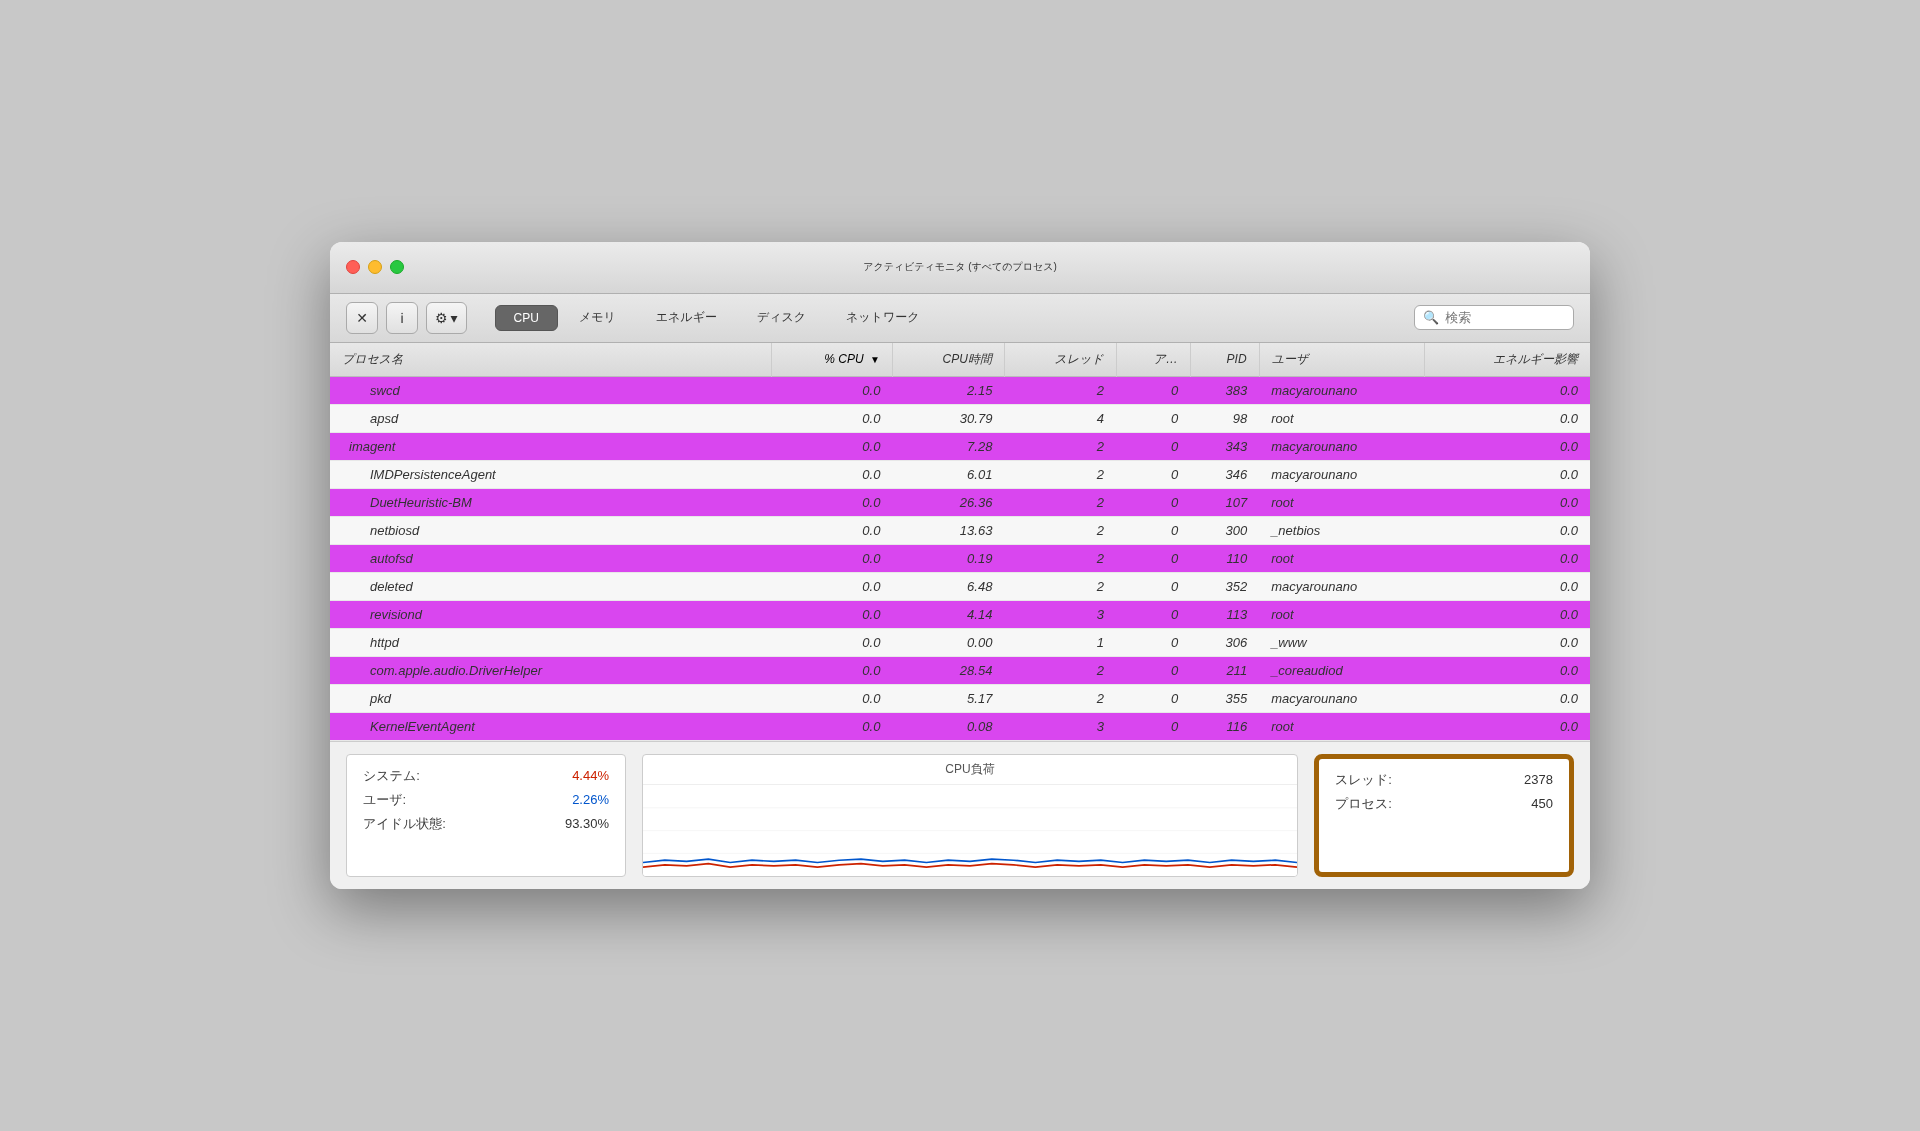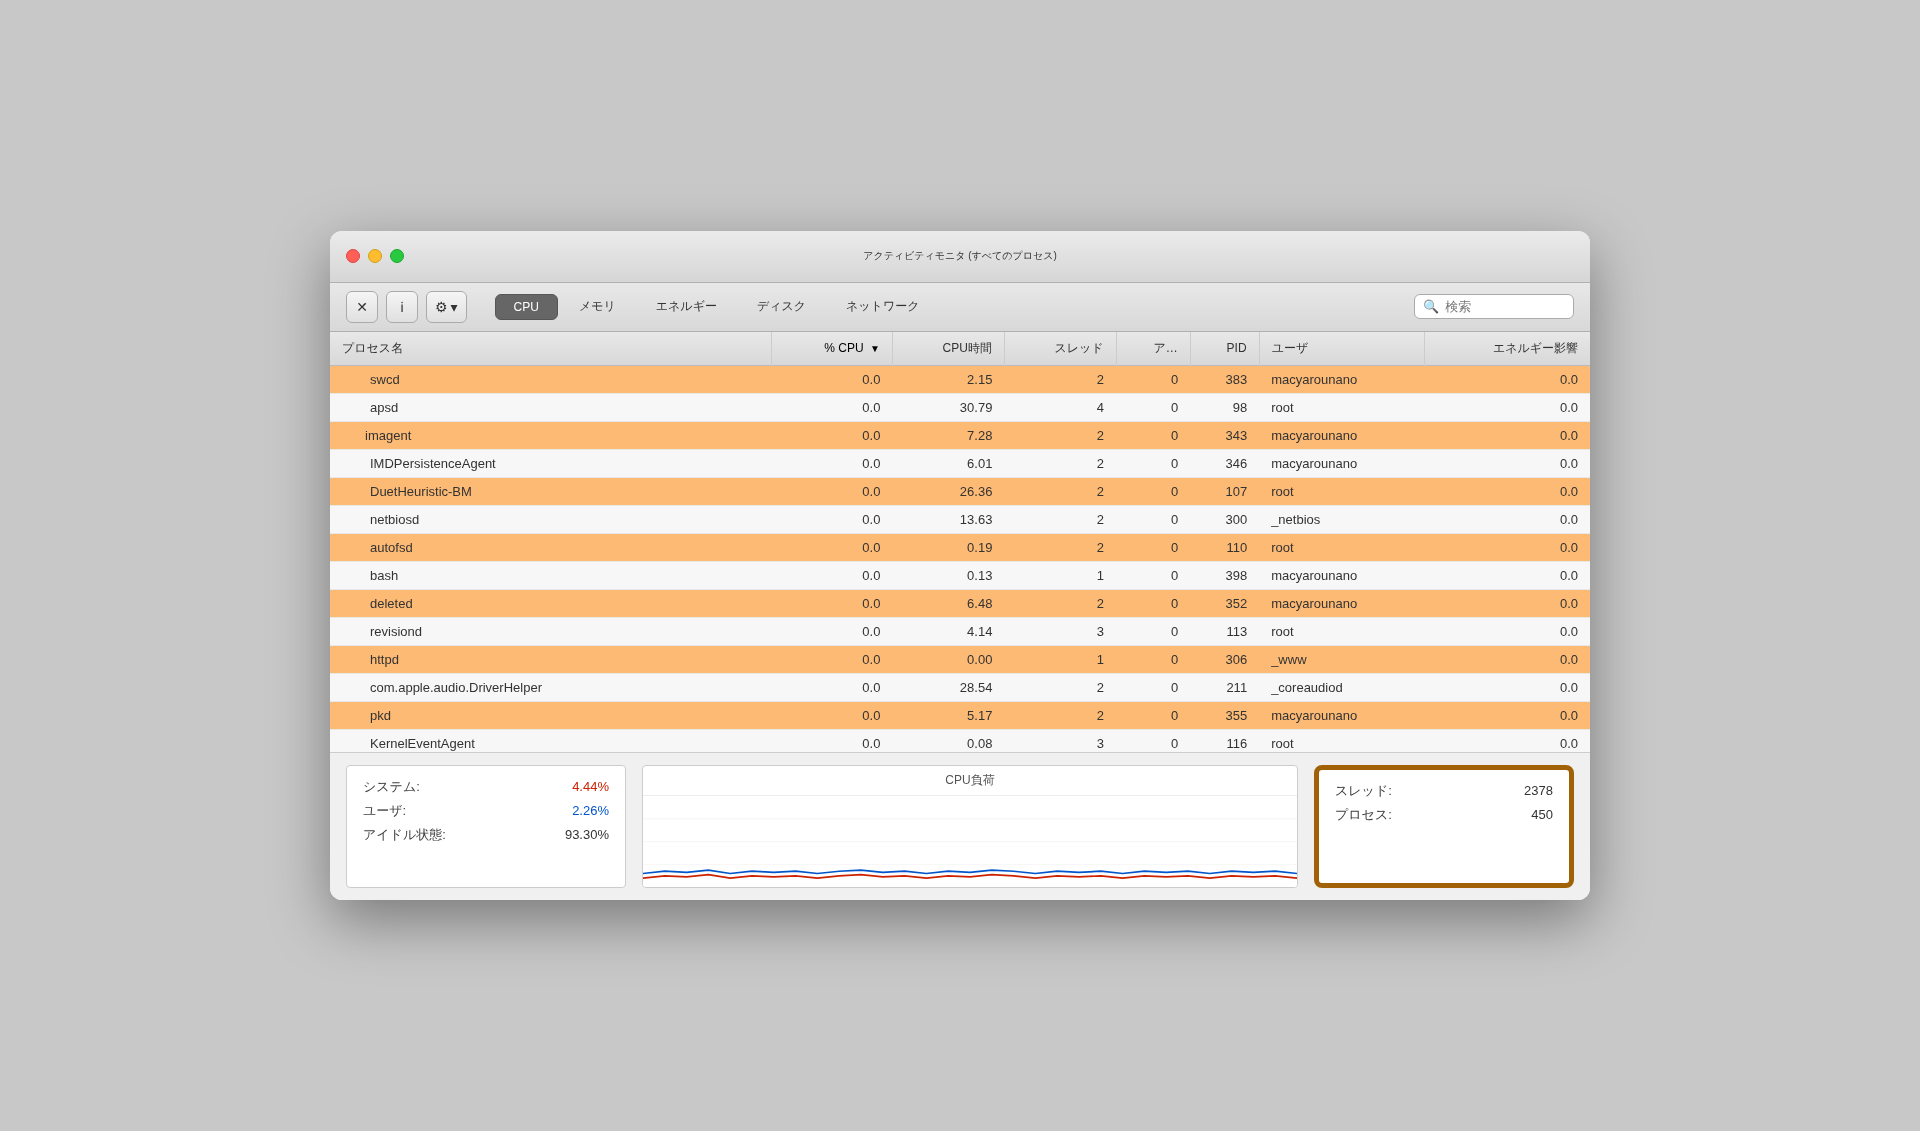--- a/index.html
+++ b/index.html
@@ -110,22 +110,23 @@
     .search-icon { color: #888; font-size: 13px; }
     .search-input {
       border: none;
       outline: none;
       font-size: 13px;
       background: transparent;
       width: 100%;
       color: #333;
     }
     .table-container {
-      background: #fdba74;
+      background: #d946ef;
       overflow: auto;
+      font-style: italic;
     }
     table {
       width: 100%;
       border-collapse: collapse;
       font-size: 13px;
     }
     thead tr {
       background: linear-gradient(to bottom, #e8e8e8, #d8d8d8);
       border-bottom: 1px solid #bbb;
     }
@@ -300,21 +301,21 @@
       <td style="padding-left:40px;">apsd</td>
       <td class="td-right">0.0</td>
       <td class="td-right">30.79</td>
       <td class="td-right">4</td>
       <td class="td-right">0</td>
       <td class="td-right">98</td>
       <td>root</td>
       <td class="td-right">0.0</td>
     </tr>
           <tr>
-      <td style="padding-left:35px;">imagent</td>
+      <td style="padding-left:19px;">imagent</td>
       <td class="td-right">0.0</td>
       <td class="td-right">7.28</td>
       <td class="td-right">2</td>
       <td class="td-right">0</td>
       <td class="td-right">343</td>
       <td>macyarounano</td>
       <td class="td-right">0.0</td>
     </tr>
           <tr>
       <td style="padding-left:40px;">IMDPersistenceAgent</td>
@@ -347,30 +348,20 @@
       <td class="td-right">0.0</td>
     </tr>
           <tr>
       <td style="padding-left:40px;">autofsd</td>
       <td class="td-right">0.0</td>
       <td class="td-right">0.19</td>
       <td class="td-right">2</td>
       <td class="td-right">0</td>
       <td class="td-right">110</td>
       <td>root</td>
-      <td class="td-right">0.0</td>
-    </tr>
-          <tr>
-      <td style="padding-left:40px;">bash</td>
-      <td class="td-right">0.0</td>
-      <td class="td-right">0.13</td>
-      <td class="td-right">1</td>
-      <td class="td-right">0</td>
-      <td class="td-right">398</td>
-      <td>macyarounano</td>
       <td class="td-right">0.0</td>
     </tr>
           <tr>
       <td style="padding-left:40px;">deleted</td>
       <td class="td-right">0.0</td>
       <td class="td-right">6.48</td>
       <td class="td-right">2</td>
       <td class="td-right">0</td>
       <td class="td-right">352</td>
       <td>macyarounano</td>

